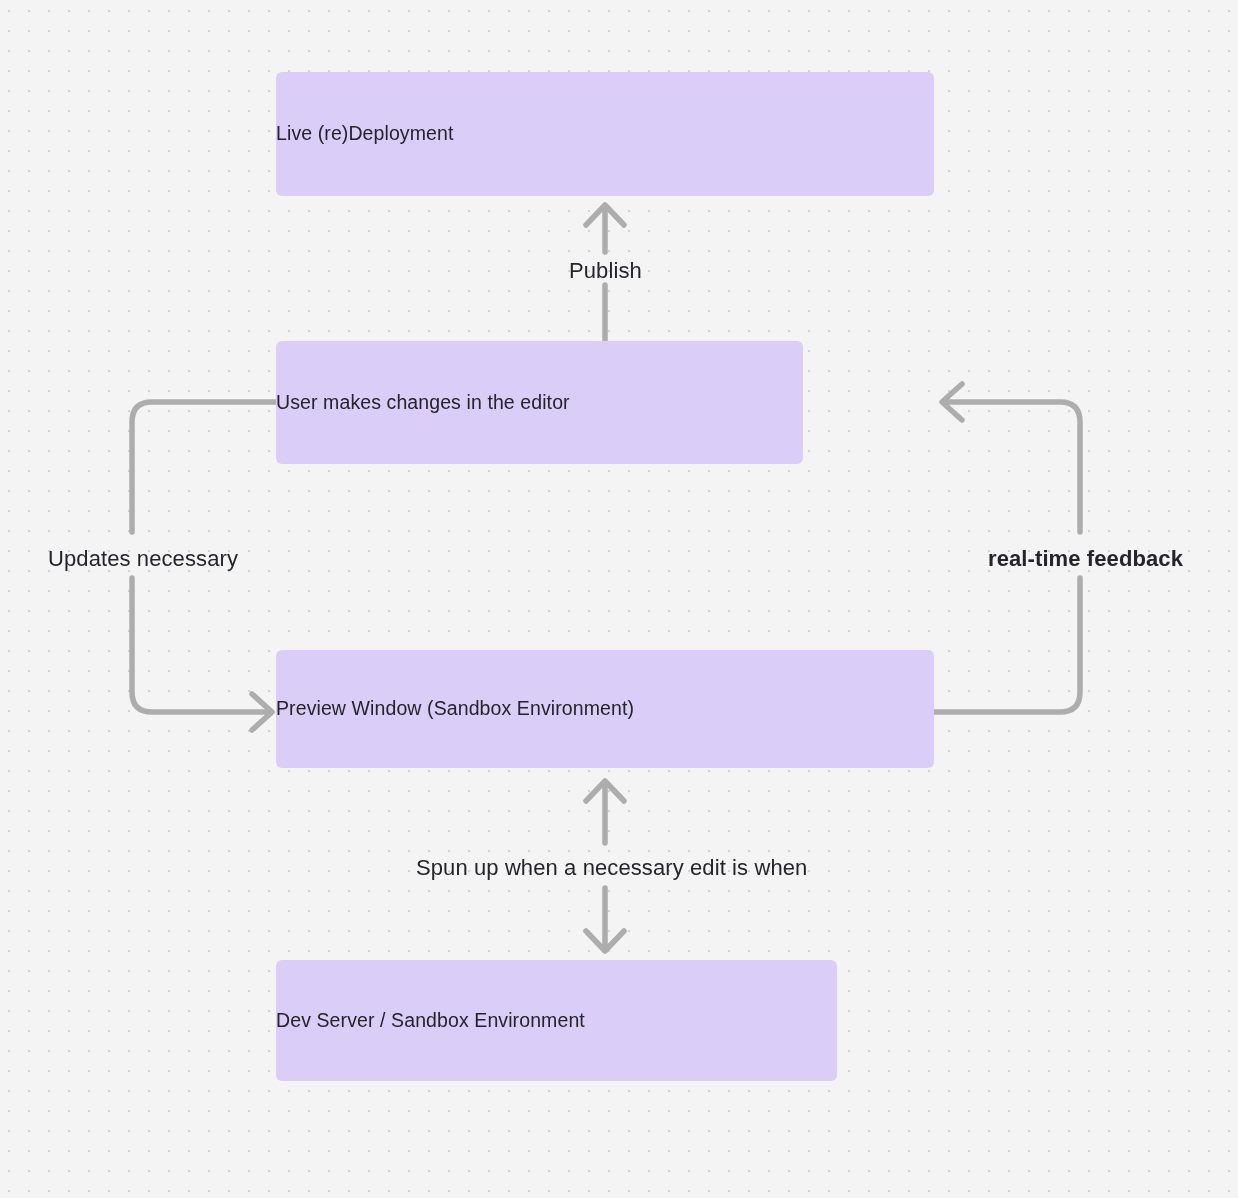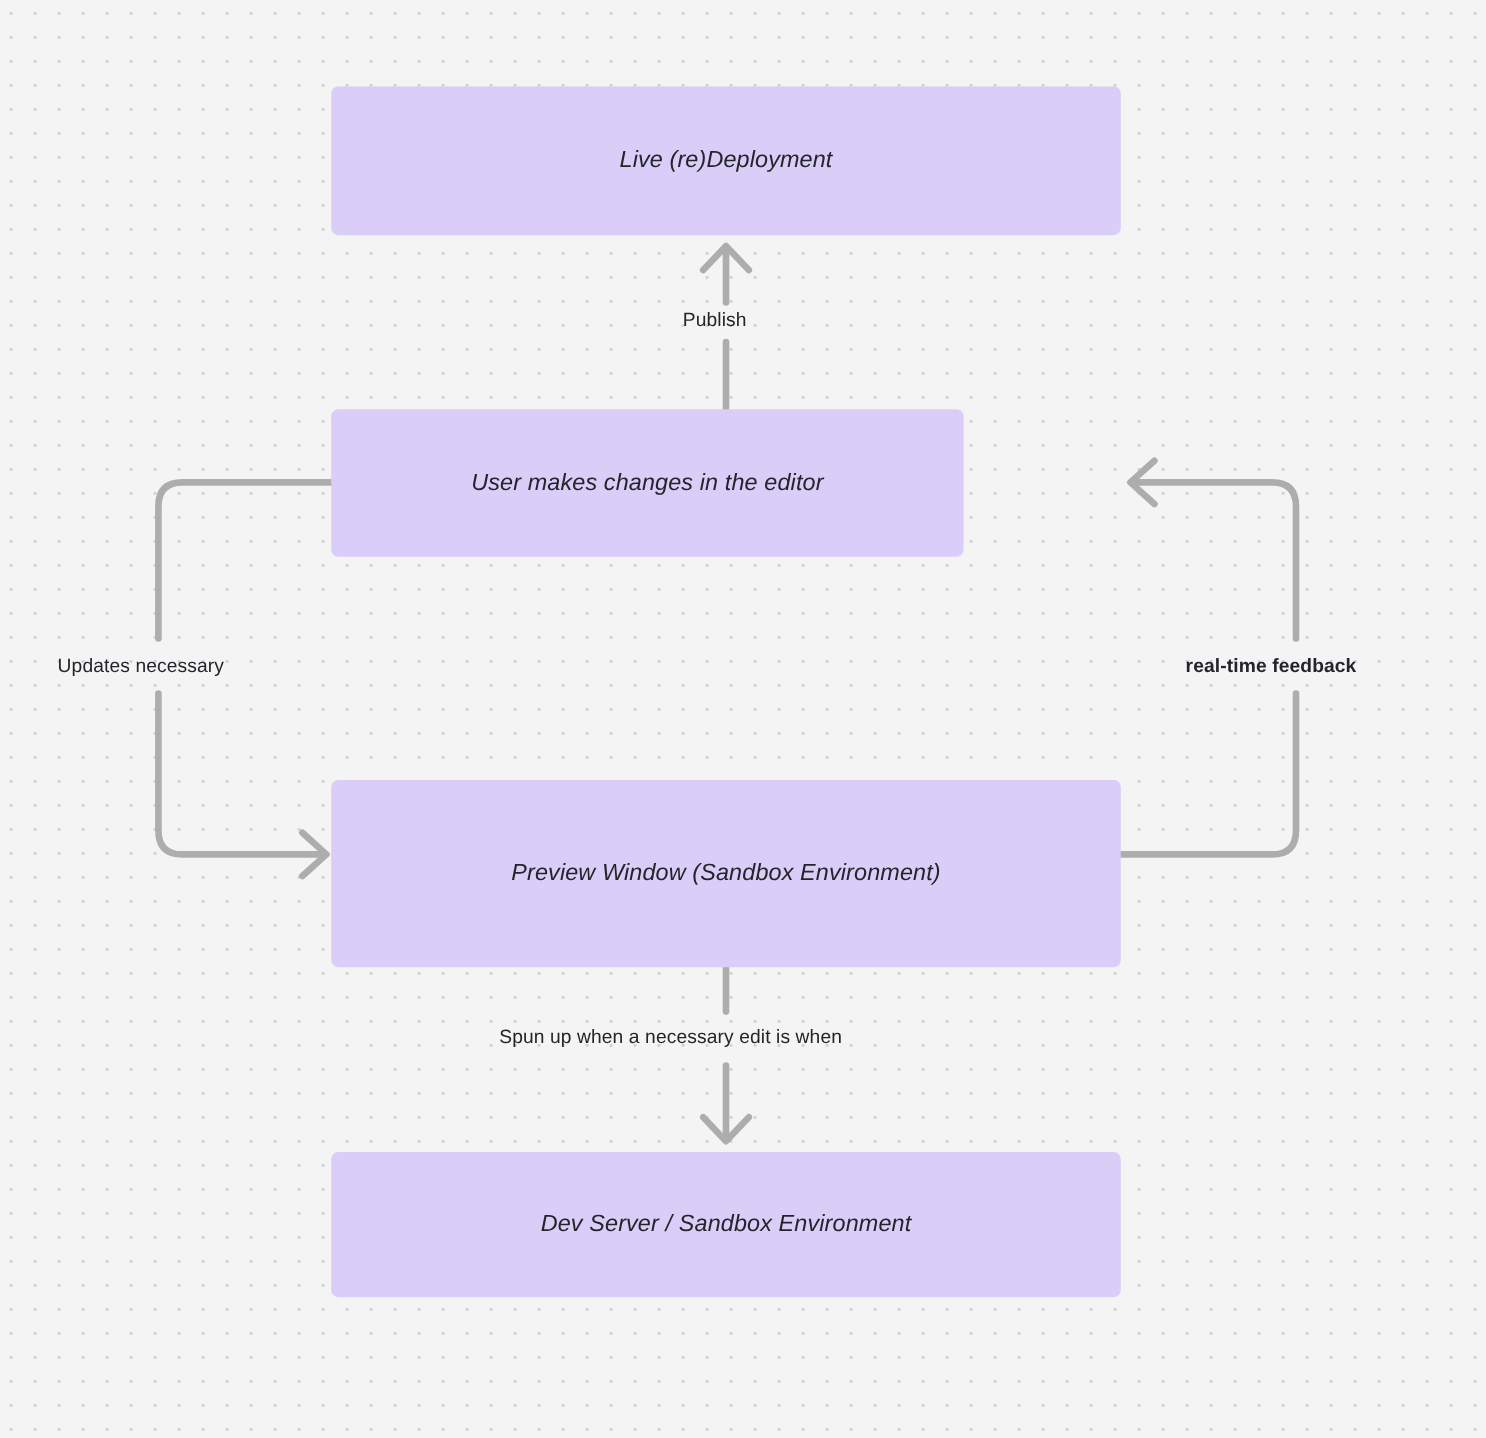--- a/index.html
+++ b/index.html
@@ -35,43 +35,41 @@
   }
 
   
   .node {
     position: absolute;
     box-sizing: border-box;
     background: #dacdf8;
     border-radius: 6px;
     display: flex;
     align-items: center;
-    justify-content: center;
     z-index: 3;
-    font-style: italic;
   }
   .node-label {
     font-size: 19.5px;
     line-height: 1.2;
     color: #24242b;
     letter-spacing: 0.1px;
     text-align: center;
     white-space: nowrap;
     user-select: none;
   }
 
   #node-live        { left: 276px; top: 72px;  width: 658px; height: 124px; }
   #node-user        { left: 276px; top: 341px; width: 527px; height: 123px; }
-  #node-preview     { left: 276px; top: 650px; width: 658px; height: 156px; }
-  #node-devserver   { left: 276px; top: 960px; width: 658px; height: 121px; }
+  #node-preview     { left: 276px; top: 650px; width: 658px; height: 118px; }
+  #node-devserver   { left: 276px; top: 960px; width: 561px; height: 121px; }
 
   
   .edge-label {
     position: absolute;
-    font-size: 16px;
+    font-size: 22px;
     line-height: 1;
     color: #24242b;
     letter-spacing: 0.1px;
     white-space: nowrap;
     user-select: none;
     z-index: 4;
   }
   #label-publish        { left: 569px; top: 260px; }
   #label-updates        { left: 48px;  top: 548px; }
   #label-feedback       { left: 988px; top: 548px; font-weight: bold; }

